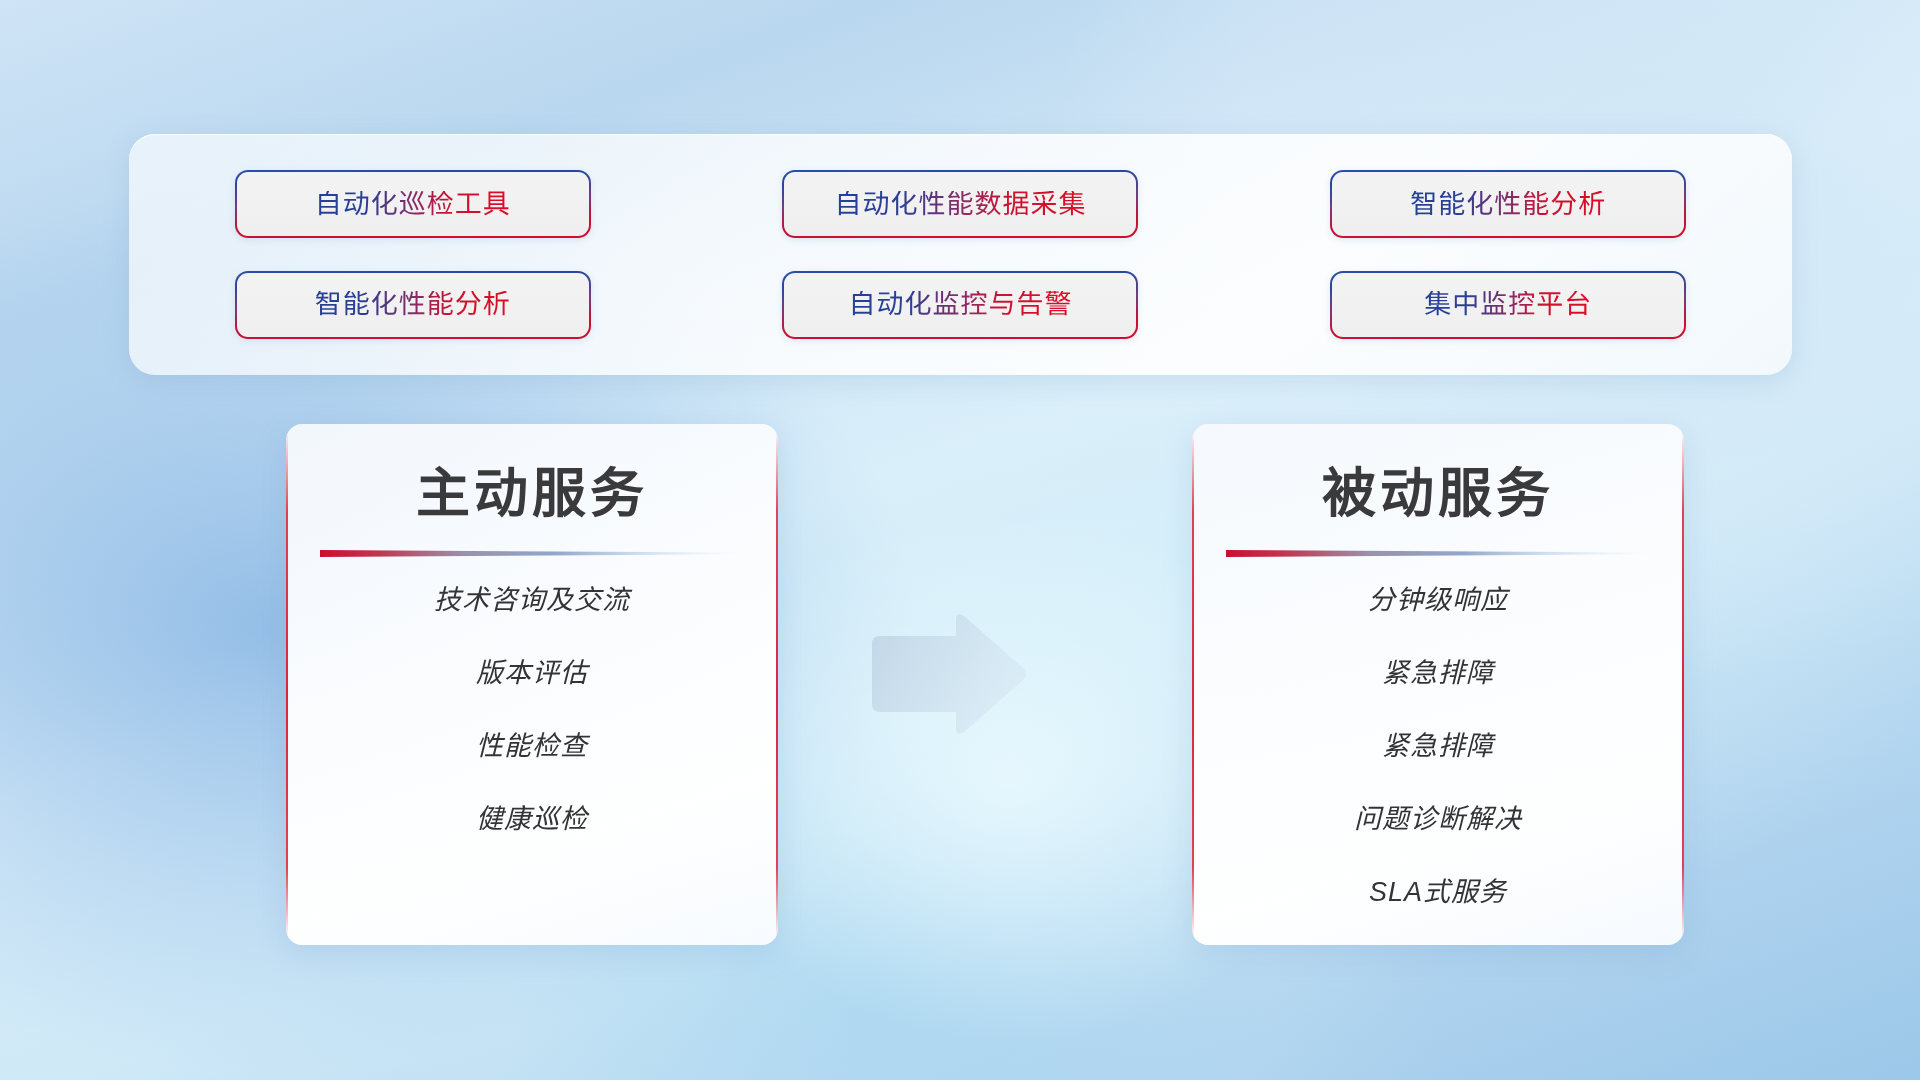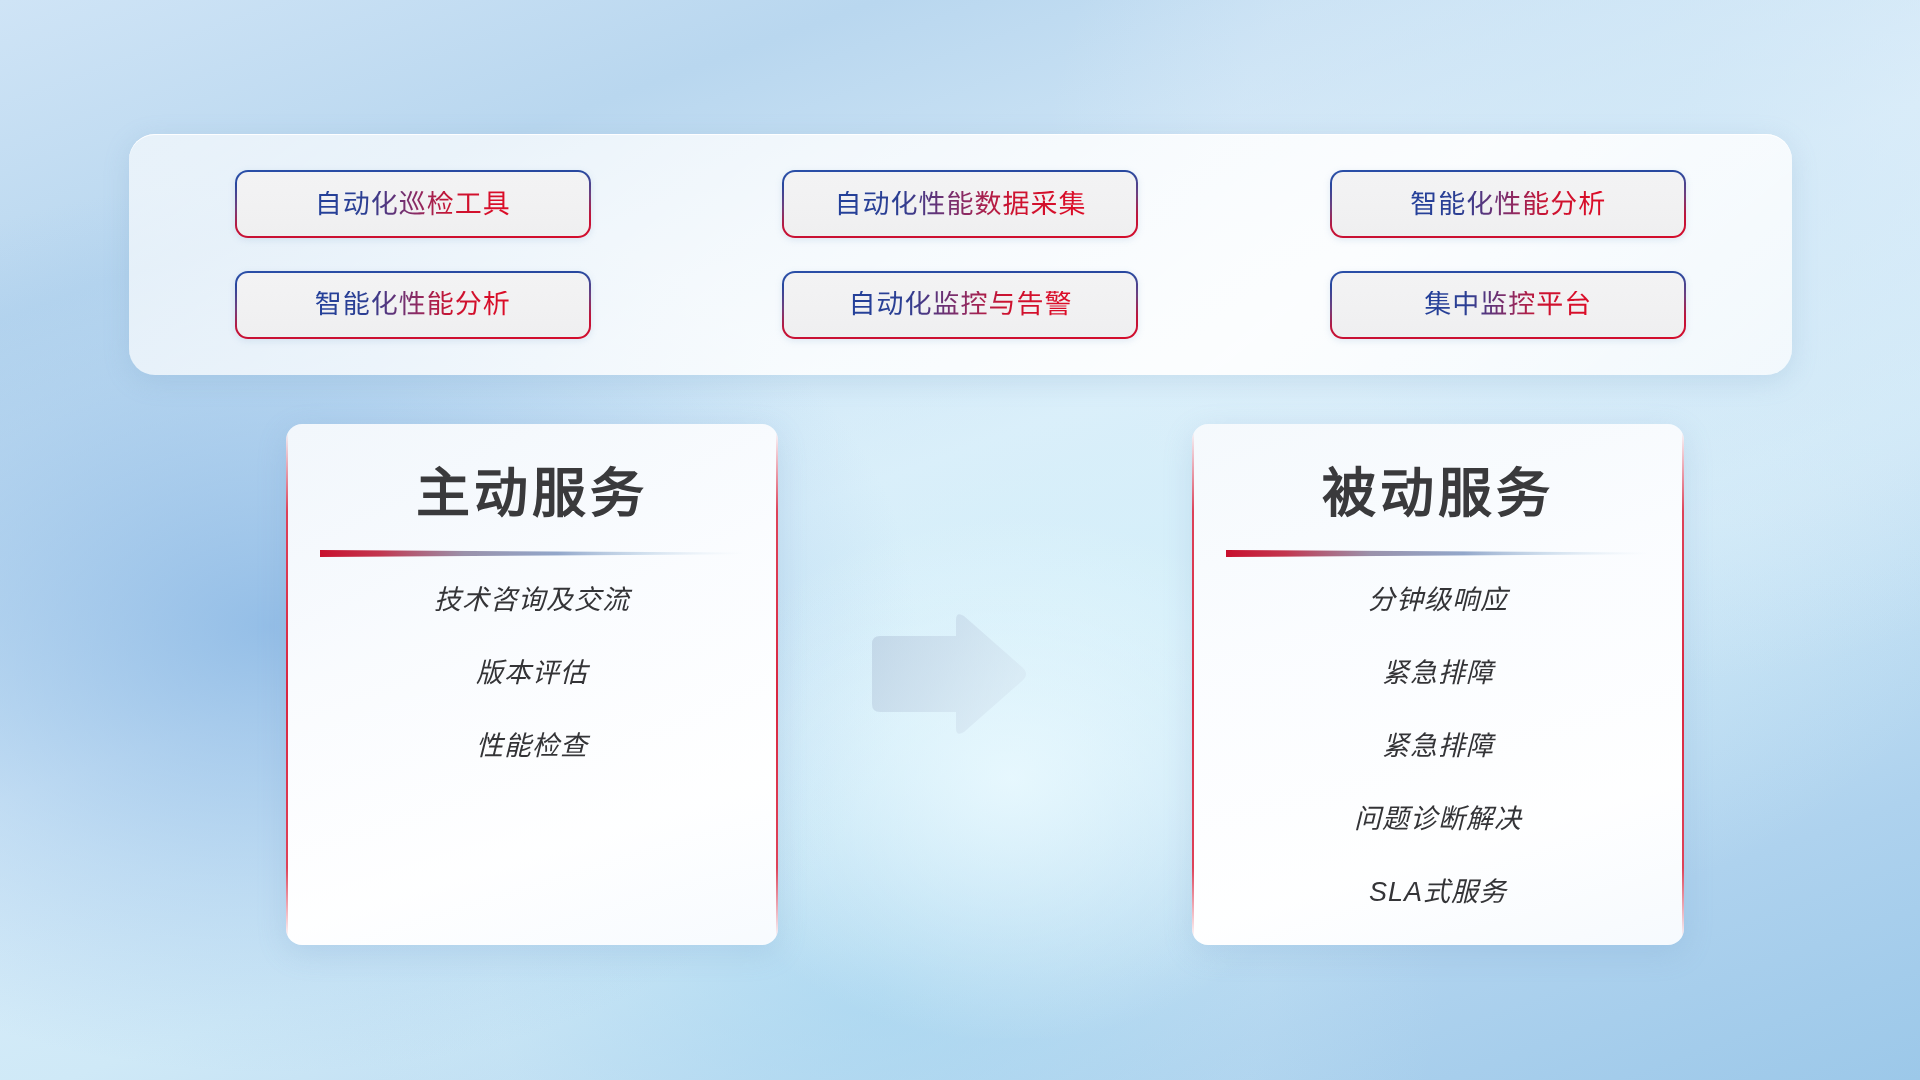--- a/index.html
+++ b/index.html
@@ -230,20 +230,21 @@
           </linearGradient>
         </defs>
         <polygon points="0,3 424,5.6 424,7.2 0,10" fill="url(#divGradL)"></polygon>
       </svg>
     </div>
 
     <ul class="card-list">
       <li>技术咨询及交流</li>
       <li>版本评估</li>
       <li>性能检查</li>
+      <li>健康巡检</li>
     </ul>
   </div>
 
   <div class="flow-arrow">
     <svg viewBox="0 0 164 128" aria-hidden="true">
       <defs>
         <linearGradient id="arrowGrad" x1="0" y1="0" x2="1" y2="0.4">
           <stop offset="0%" stop-color="#b9cde0" stop-opacity="0.72"></stop>
           <stop offset="55%" stop-color="#c6d8e8" stop-opacity="0.62"></stop>
           <stop offset="100%" stop-color="#d3e3ef" stop-opacity="0.50"></stop>

